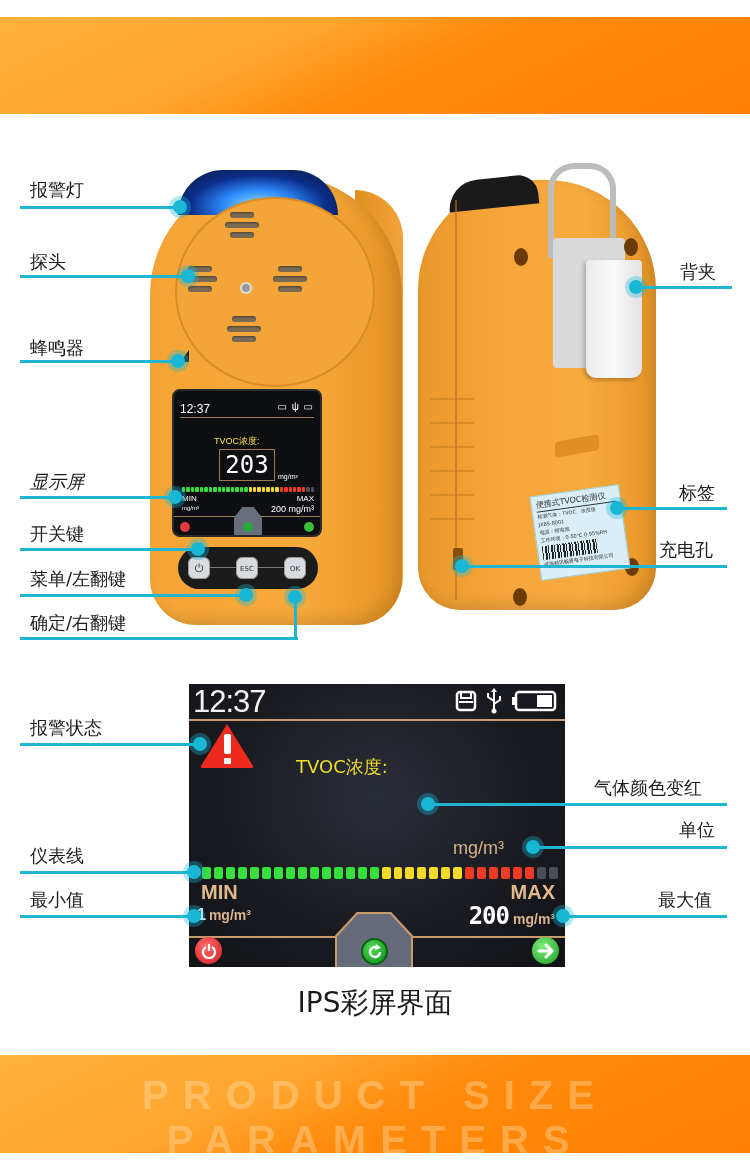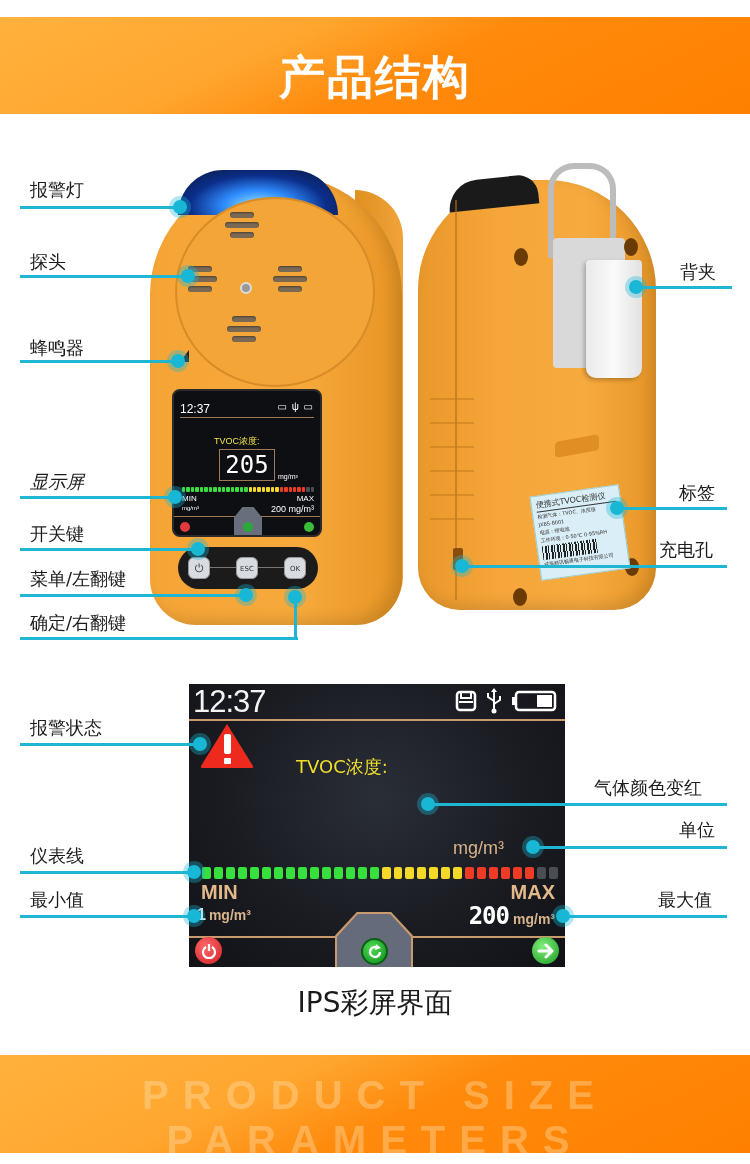--- a/index.html
+++ b/index.html
@@ -195,21 +195,20 @@
     position: absolute; width: 27px; height: 27px; border-radius: 50%;
     display: flex; align-items: center; justify-content: center; color: #fff; font-weight: bold;
   }
 
   .caption { position: absolute; left: 0; right: 0; top: 984px; text-align: center; font-size: 28px; color: #1a1a1a; font-family: "DejaVu Sans", sans-serif; }
 </style>
 </head>
 <body>
 
 <div class="banner" id="banner-top">
-  <div class="cn">产品结构</div>
 </div>
 
 <div>
   <div class="front-side"></div>
   <div class="front-body"></div>
   <div class="alarm-light"></div>
   <div class="sensor-disc"></div>
   <div class="grille" style="left:222px;top:208px;">
       <i></i>
       <i></i>
@@ -231,21 +230,21 @@
       <i></i>
     </div>
   <div class="center-screw"></div>
   <div class="buzzer"></div>
 
   <div class="mini-screen">
     <span class="ms-time">12:37</span>
     <span class="ms-icons">▭ ψ ▭</span>
     <div class="ms-rule"></div>
     <span class="ms-label">TVOC浓度:</span>
-    <div class="ms-box">205</div>
+    <div class="ms-box">203</div>
     <span class="ms-unit">mg/m³</span>
     <div class="ms-gauge" id="mini-gauge">
         <span style="background: rgb(55, 224, 60);"></span>
         <span style="background: rgb(55, 224, 60);"></span>
         <span style="background: rgb(55, 224, 60);"></span>
         <span style="background: rgb(55, 224, 60);"></span>
         <span style="background: rgb(55, 224, 60);"></span>
         <span style="background: rgb(55, 224, 60);"></span>
         <span style="background: rgb(55, 224, 60);"></span>
         <span style="background: rgb(55, 224, 60);"></span>

